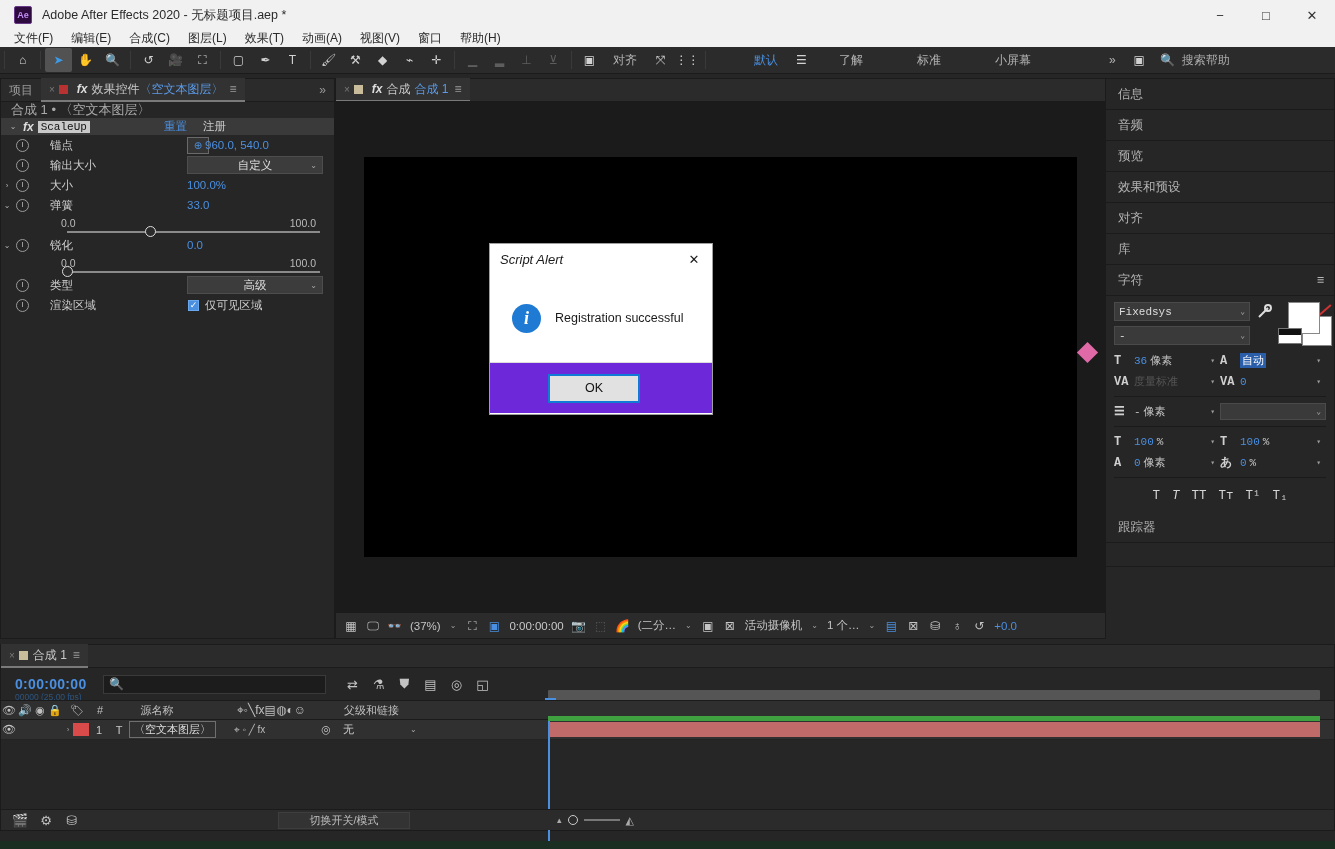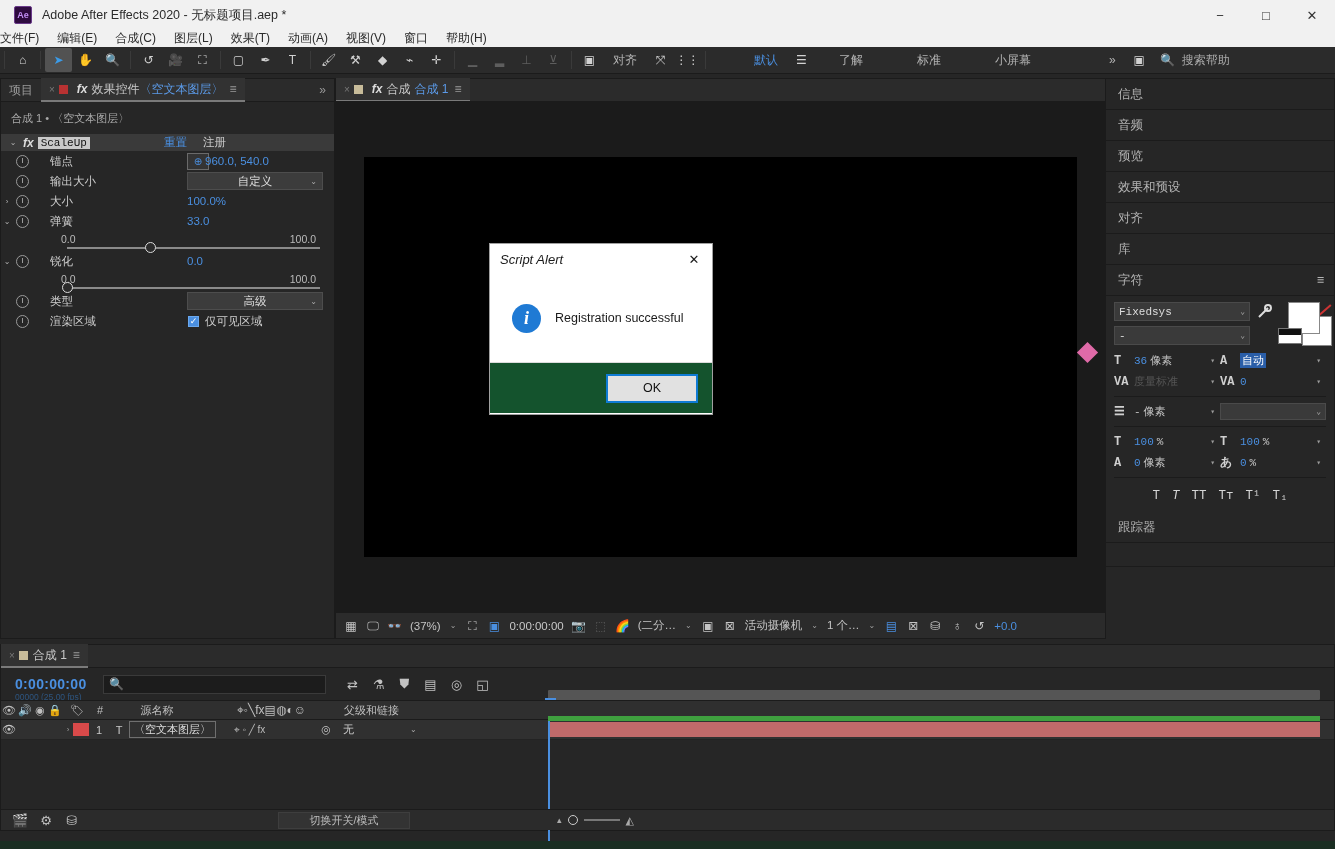--- a/index.html
+++ b/index.html
@@ -13,21 +13,21 @@
   .app{position:relative;width:1335px;height:849px;background:#262626;}
 
   
   .titlebar{height:47px;background:#f1f1f1;display:flex;align-items:flex-start;position:relative;}
   .tb-left{display:flex;align-items:center;height:30px;padding-left:14px;}
   .ae-logo{width:16px;height:16px;background:#2e0b3f;border:1px solid #6a3a8a;border-radius:2px;
     color:#c38ef5;font-size:9px;font-weight:bold;display:flex;align-items:center;justify-content:center;}
   .tb-title{margin-left:10px;color:#2b2b2b;font-size:12.5px;white-space:nowrap;}
   .winbtns{position:absolute;right:0;top:0;display:flex;}
   .winbtn{width:46px;height:30px;display:flex;align-items:center;justify-content:center;color:#333;font-size:13px;}
-  .menubar{position:absolute;left:0;top:30px;height:17px;display:flex;align-items:center;}
+  .menubar{position:absolute;left:0;top:30px;height:17px;display:flex;align-items:center;padding-left:14px;}
   .menu-item{color:#2b2b2b;font-size:12px;margin-right:18px;white-space:nowrap;}
 
   
   .toolbar{height:26px;background:#2b2b2b;border-bottom:1px solid #1b1b1b;display:flex;align-items:center;}
   .tool{width:27px;height:24px;display:flex;align-items:center;justify-content:center;color:#d2d2d2;}
   .tool.sel{background:#525252;border-radius:2px;color:#3b9be8;}
   .tool.dim{color:#5e5e5e;}
   .tsep{width:1px;height:18px;background:#3a3a3a;margin:0 4px;}
   .tb-txt{color:#b4b4b4;font-size:12px;padding:0 10px;white-space:nowrap;}
   .tb-txt.act{color:#4a8fe0;}
@@ -40,21 +40,21 @@
   .ptab{height:22px;display:flex;align-items:center;padding:0 8px;color:#9a9a9a;font-size:12px;white-space:nowrap;}
   .ptab.act{background:#323232;color:#c8c8c8;border-bottom:2px solid #7a7a7a;}
   .ptab.act .hl{color:#5b9ae8;}
   .xclose{color:#777;font-size:10px;margin-right:4px;}
   .sqred{width:9px;height:9px;background:#b83232;margin-right:5px;}
   .sqtan{width:9px;height:9px;background:#c8bc9a;margin-right:5px;}
   .hamb{color:#9a9a9a;font-size:12px;margin-left:6px;}
 
   
   #effects-panel{position:absolute;left:0;top:0;width:333px;bottom:210px;}
-  .crumb{height:32px;display:flex;align-items:center;padding-left:10px;color:#aaa;font-size:11px;background:#262626;}
+  .crumb{height:16px;display:flex;align-items:center;padding-left:10px;color:#aaa;font-size:13px;background:#262626;}
   .fxhdr{height:17px;background:#3a3a3a;display:flex;align-items:center;padding-left:6px;font-size:11.5px;color:#ddd;}
   .tw{width:12px;text-align:center;color:#b0b0b0;font-size:8px;}
   .fxglyph{font-style:italic;font-weight:bold;margin:0 4px;color:#ddd;font-size:12px;}
   .fxname{font-family:"Liberation Mono","DejaVu Sans Mono",monospace;font-size:11px;color:#111;background:#c9c9c9;padding:0 3px;}
   .fxrst{color:#4a8fe0;font-size:11.5px;margin-left:74px;}
   .fxabt{color:#ccc;font-size:11.5px;margin-left:16px;}
   .prow{height:20px;display:flex;align-items:center;font-size:11.5px;}
   .stopw{width:13px;height:13px;border:1.4px solid #9a9a9a;border-radius:50%;margin-left:3px;
     position:relative;box-sizing:border-box;}
   .stopw:after{content:"";position:absolute;left:5px;top:2px;width:1.4px;height:5px;background:#9a9a9a;}
@@ -158,22 +158,22 @@
   .dialog{position:absolute;left:489px;top:243px;width:222px;height:170px;background:#fff;
     border:1px solid #a0a0a0;box-shadow:0 2px 10px rgba(0,0,0,.55);}
   .dlg-title{height:30px;display:flex;align-items:center;justify-content:space-between;padding:0 6px 0 10px;font-style:italic;}
   .dlg-title span{color:#1a1a1a;font-size:13px;}
   .dlg-x{color:#333;font-size:13px;width:24px;text-align:center;}
   .dlg-body{height:88px;display:flex;align-items:center;padding-left:22px;gap:14px;}
   .info-ico{width:29px;height:29px;border-radius:50%;background:#1f7ad4;color:#fff;font-size:18px;
     font-style:italic;font-weight:bold;display:flex;align-items:center;justify-content:center;
     font-family:"Liberation Serif",serif;}
   .dlg-msg{color:#1a1a1a;font-size:12.5px;}
-  .dlg-foot{height:50px;background:#14532d;border-top:1px solid #dcdcdc;display:flex;
-    align-items:center;justify-content:flex-end;padding-right:14px;}
+  .dlg-foot{height:50px;background:#6d28d9;border-top:1px solid #dcdcdc;display:flex;
+    align-items:center;justify-content:center;padding-right:14px;}
   .ok-btn{width:88px;height:25px;background:#e1e1e1;border:2px solid #0f7bd4;color:#111;font-size:12.5px;
     display:flex;align-items:center;justify-content:center;}
 </style>
 </head>
 <body>
 
 <div class="app">
 
   <div class="titlebar">
     <div class="tb-left">

